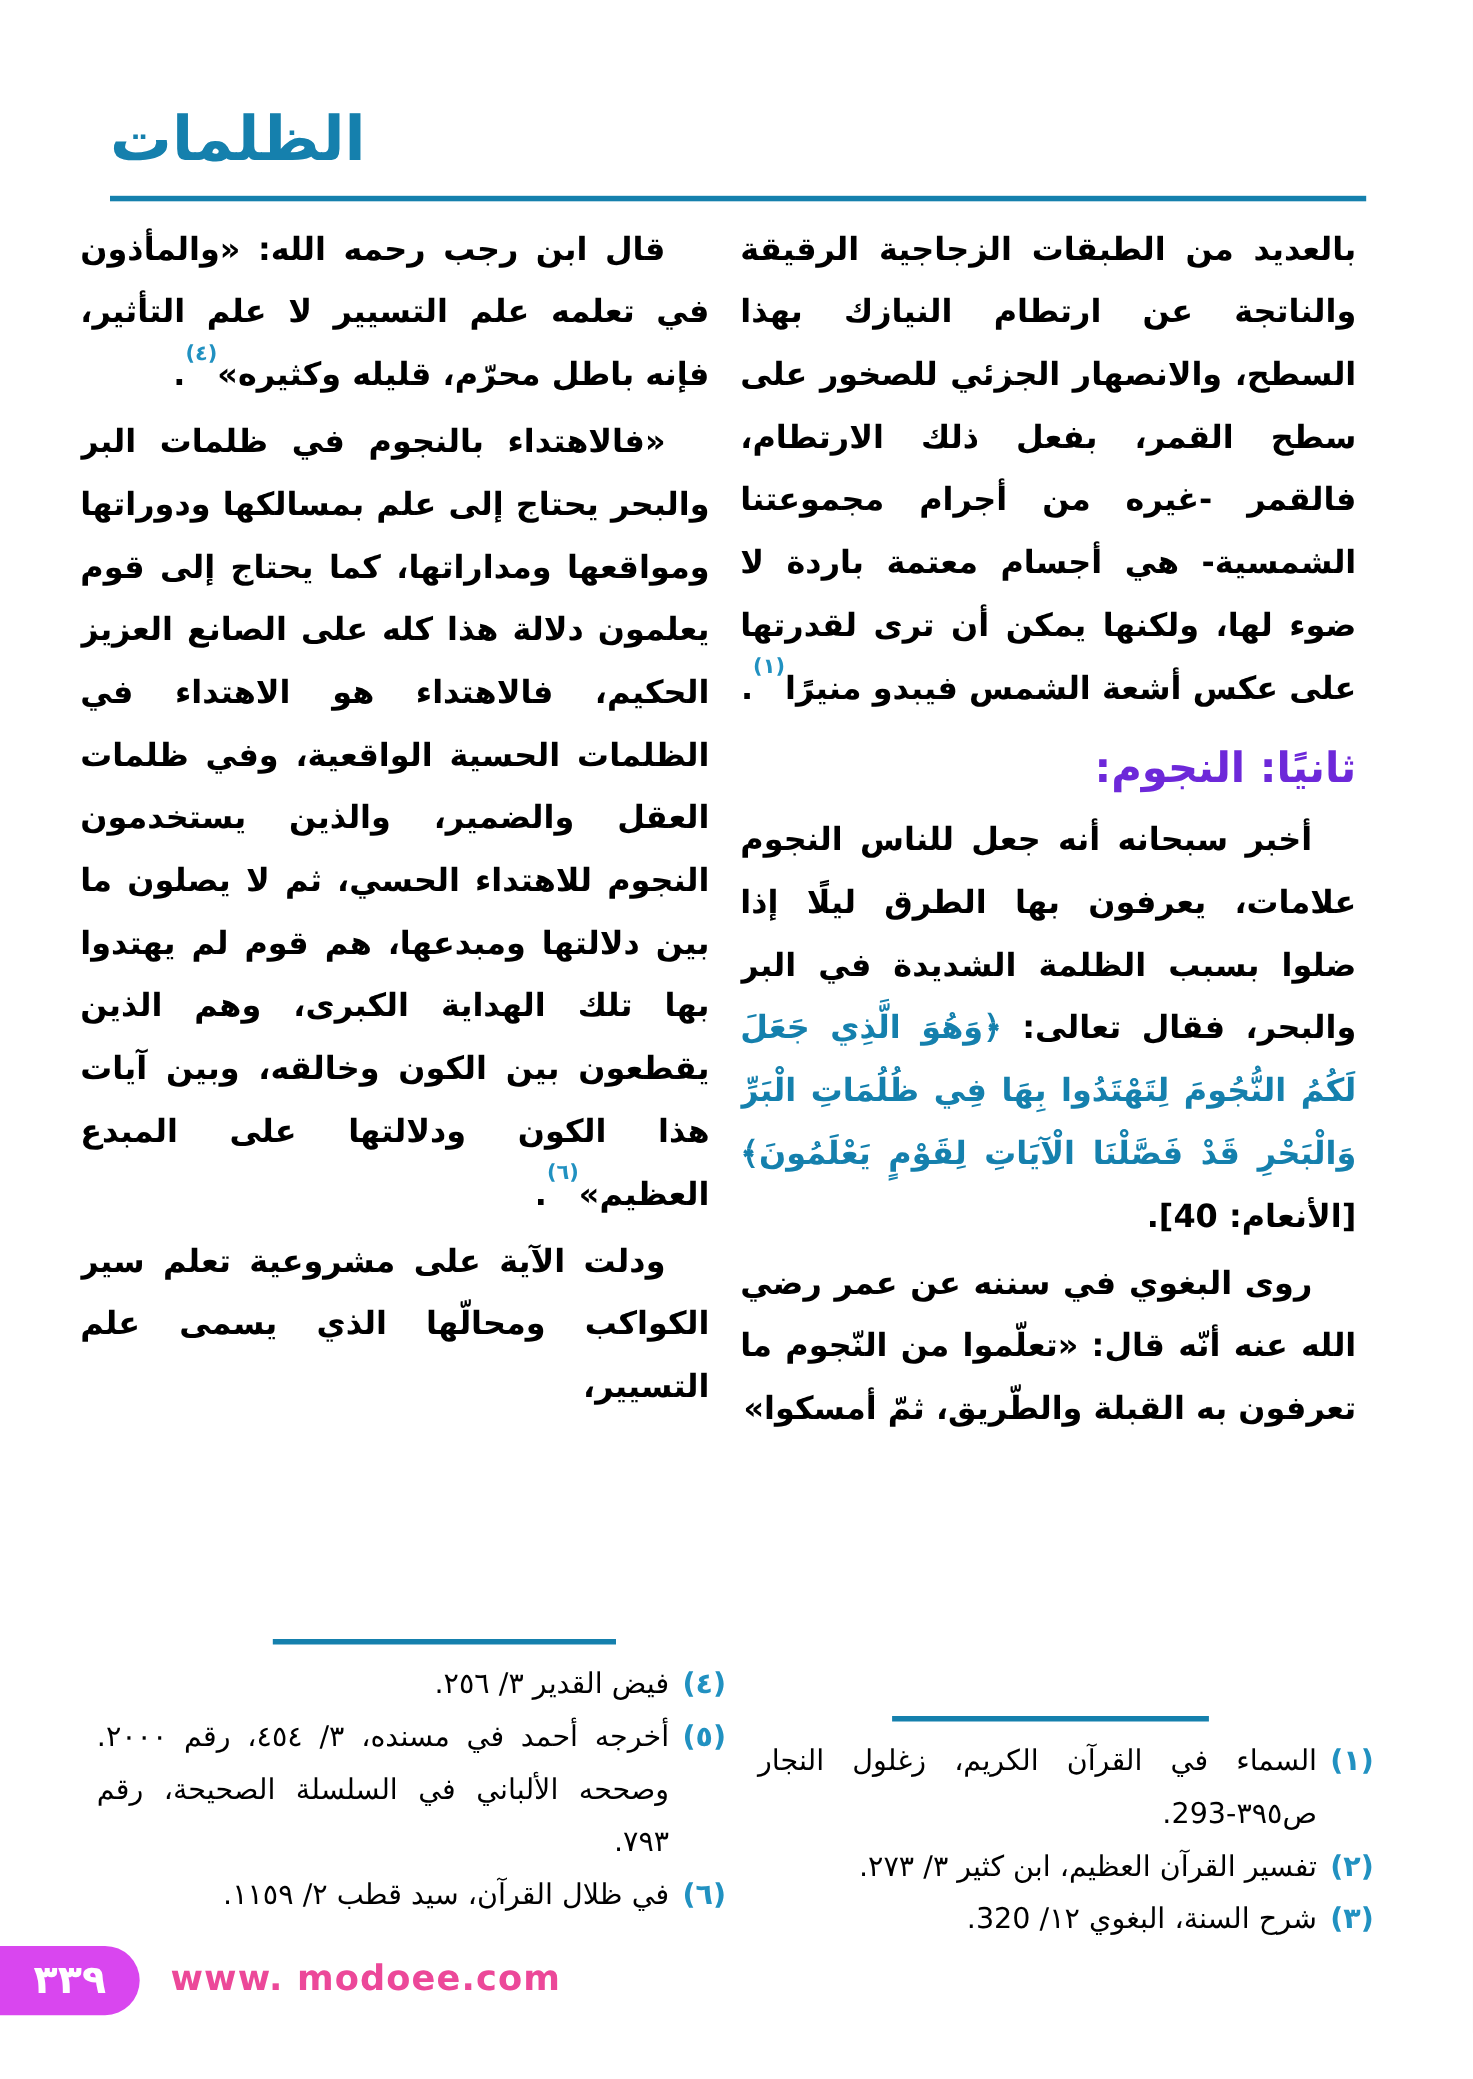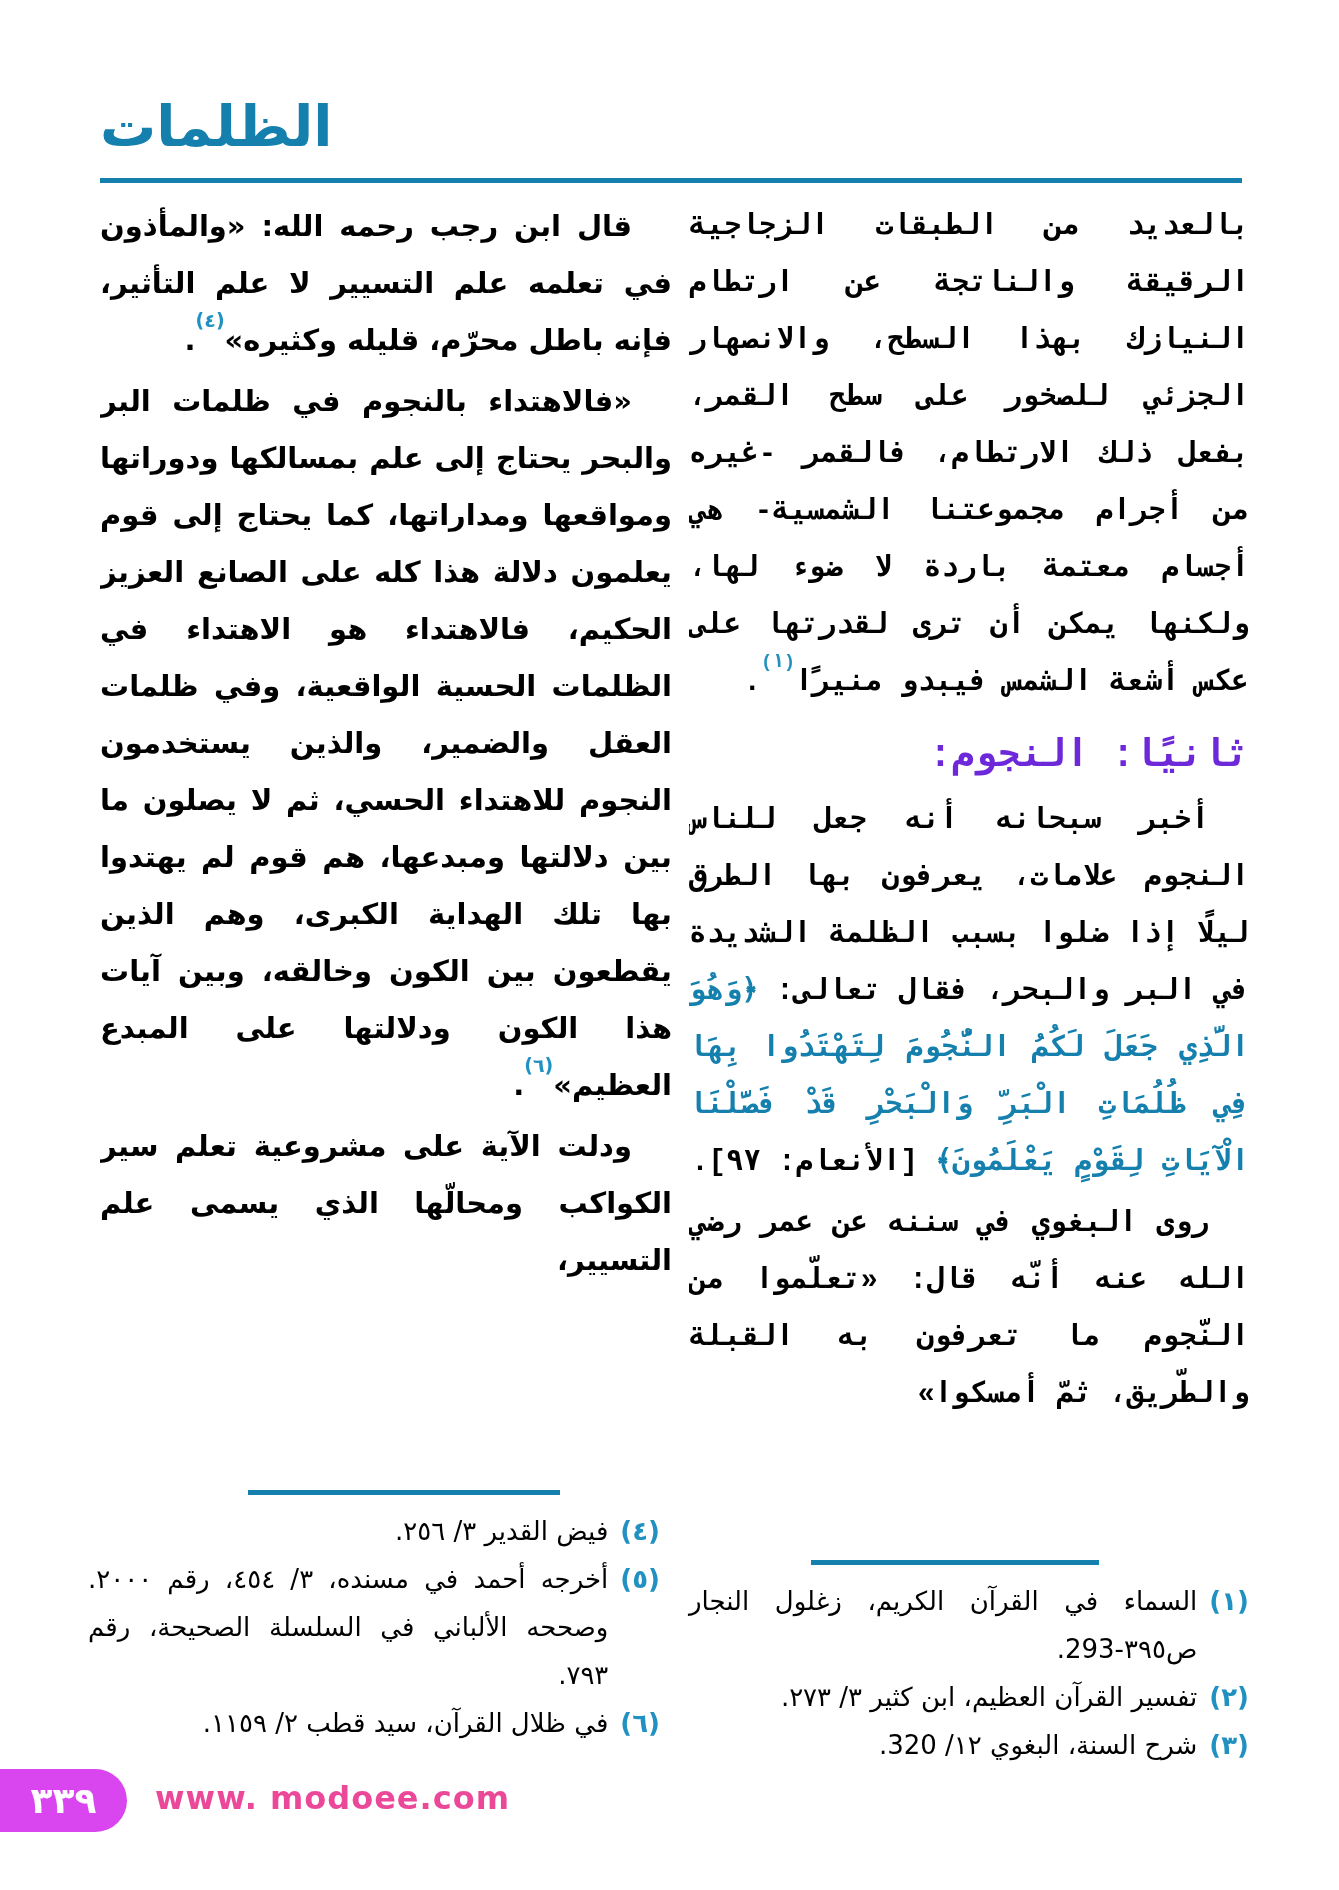--- a/index.html
+++ b/index.html
@@ -8,22 +8,22 @@
     font-family:"DejaVu Sans",sans-serif;direction:rtl;overflow:hidden;margin:0 auto;
   }
   .title{
     position:absolute;left:100px;top:96px;color:#1580ad;
     font-size:56px;font-weight:bold;line-height:1.1;
   }
   .header-rule{
     position:absolute;left:100px;top:178px;width:1142px;height:5px;background:#1580ad;
   }
   .col{position:absolute;top:198px;overflow:hidden;}
-  .col-right{right:90px;width:560px;height:1350px;font-family:Liberation Mono, monospace;}
-  .col-left{left:100px;width:572px;height:1288px;}
+  .col-right{right:106px;width:560px;height:1350px;}
+  .col-left{left:73px;width:572px;height:1288px;}
   .para{
     margin:0 0 4px 0;font-size:29px;line-height:57px;color:#000;
     text-align:justify;font-weight:bold;
   }
   .indent{text-indent:40px;}
   .subheading{
     color:#6d28d9;font-size:38px;font-weight:bold;line-height:57px;
     margin:16px 0 8px 0;
   }
   .verse{color:#1580ad;}
@@ -56,21 +56,21 @@
 <div class="page">
 
   <div class="title">الظلمات</div>
   <div class="header-rule"></div>
 
   <div class="col col-right">
     <p class="para"><span>بالعديد من الطبقات الزجاجية الرقيقة والناتجة عن ارتطام النيازك بهذا السطح، والانصهار الجزئي للصخور على سطح القمر، بفعل ذلك الارتطام، فالقمر -غيره من أجرام مجموعتنا الشمسية- هي أجسام معتمة باردة لا ضوء لها، ولكنها يمكن أن ترى لقدرتها على عكس أشعة الشمس فيبدو منيرًا</span><sup class="fnm">(١)</sup><span>.</span></p>
 
     <h2 class="subheading">ثانيًا: النجوم:</h2>
 
-    <p class="para indent"><span>أخبر سبحانه أنه جعل للناس النجوم علامات، يعرفون بها الطرق ليلًا إذا ضلوا بسبب الظلمة الشديدة في البر والبحر، فقال تعالى: </span><span class="verse">﴿وَهُوَ الَّذِي جَعَلَ لَكُمُ النُّجُومَ لِتَهْتَدُوا بِهَا فِي ظُلُمَاتِ الْبَرِّ وَالْبَحْرِ قَدْ فَصَّلْنَا الْآيَاتِ لِقَوْمٍ يَعْلَمُونَ﴾</span><span> [الأنعام: ٩٧].</span></p>
+    <p class="para indent"><span>أخبر سبحانه أنه جعل للناس النجوم علامات، يعرفون بها الطرق ليلًا إذا ضلوا بسبب الظلمة الشديدة في البر والبحر، فقال تعالى: </span><span class="verse">﴿وَهُوَ الَّذِي جَعَلَ لَكُمُ النُّجُومَ لِتَهْتَدُوا بِهَا فِي ظُلُمَاتِ الْبَرِّ وَالْبَحْرِ قَدْ فَصَّلْنَا الْآيَاتِ لِقَوْمٍ يَعْلَمُونَ﴾</span><span> [الأنعام: 40].</span></p>
 
 
     <p class="para indent"><span>روى البغوي في سننه عن عمر رضي الله عنه أنّه قال: «تعلّموا من النّجوم ما تعرفون به القبلة والطّريق، ثمّ أمسكوا»</span></p>
   </div>
 
   <div class="col col-left">
     <p class="para indent"><span>قال ابن رجب رحمه الله: «والمأذون في تعلمه علم التسيير لا علم التأثير، فإنه باطل محرّم، قليله وكثيره»</span><sup class="fnm">(٤)</sup><span>.</span></p>
 
 
     <p class="para indent"><span>«فالاهتداء بالنجوم في ظلمات البر والبحر يحتاج إلى علم بمسالكها ودوراتها ومواقعها ومداراتها، كما يحتاج إلى قوم يعلمون دلالة هذا كله على الصانع العزيز الحكيم، فالاهتداء هو الاهتداء في الظلمات الحسية الواقعية، وفي ظلمات العقل والضمير، والذين يستخدمون النجوم للاهتداء الحسي، ثم لا يصلون ما بين دلالتها ومبدعها، هم قوم لم يهتدوا بها تلك الهداية الكبرى، وهم الذين يقطعون بين الكون وخالقه، وبين آيات هذا الكون ودلالتها على المبدع العظيم»</span><sup class="fnm">(٦)</sup><span>.</span></p>

